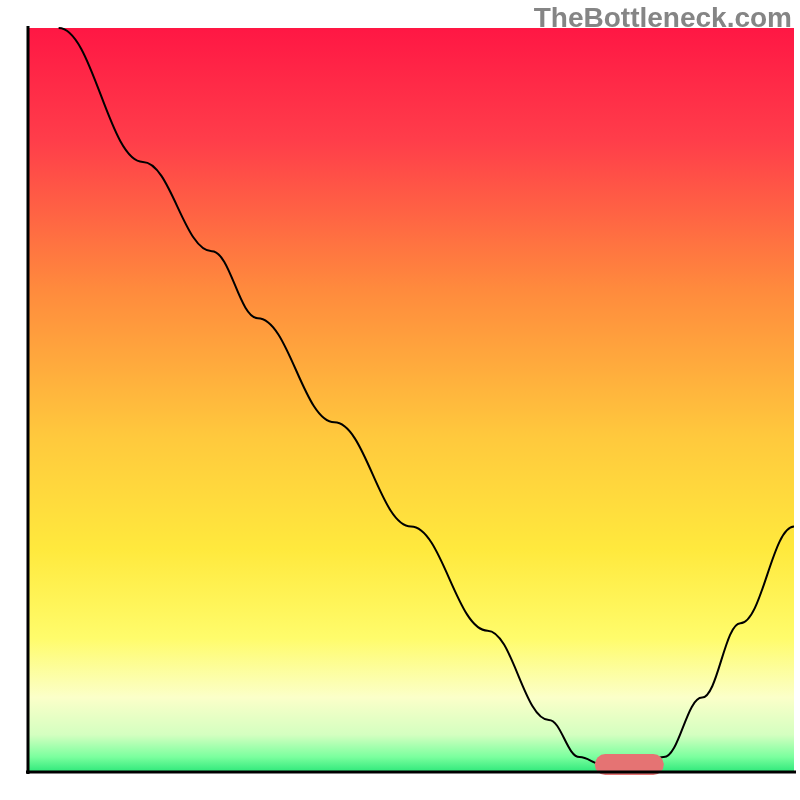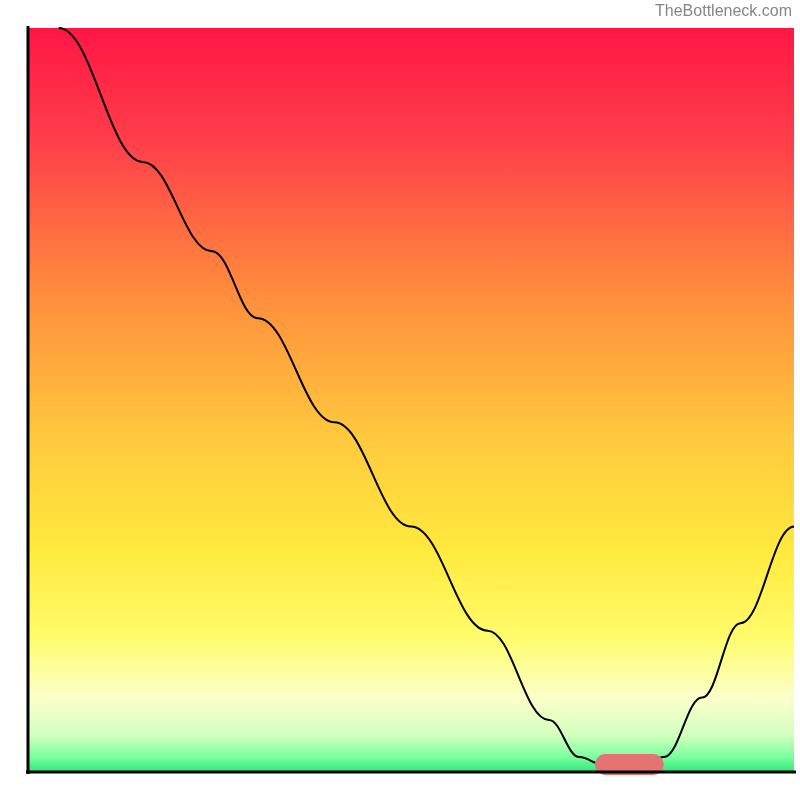--- a/index.html
+++ b/index.html
@@ -12,22 +12,22 @@
   }
   .chart-container {
     width: 800px;
     height: 800px;
     position: relative;
   }
   .watermark {
     position: absolute;
     top: 2px;
     right: 8px;
-    font-size: 16px;
-    font-weight: normal;
+    font-size: 28px;
+    font-weight: bold;
     color: #858585;
     z-index: 10;
   }
   svg {
     display: block;
   }
 </style>
 </head>
 <body>
 

